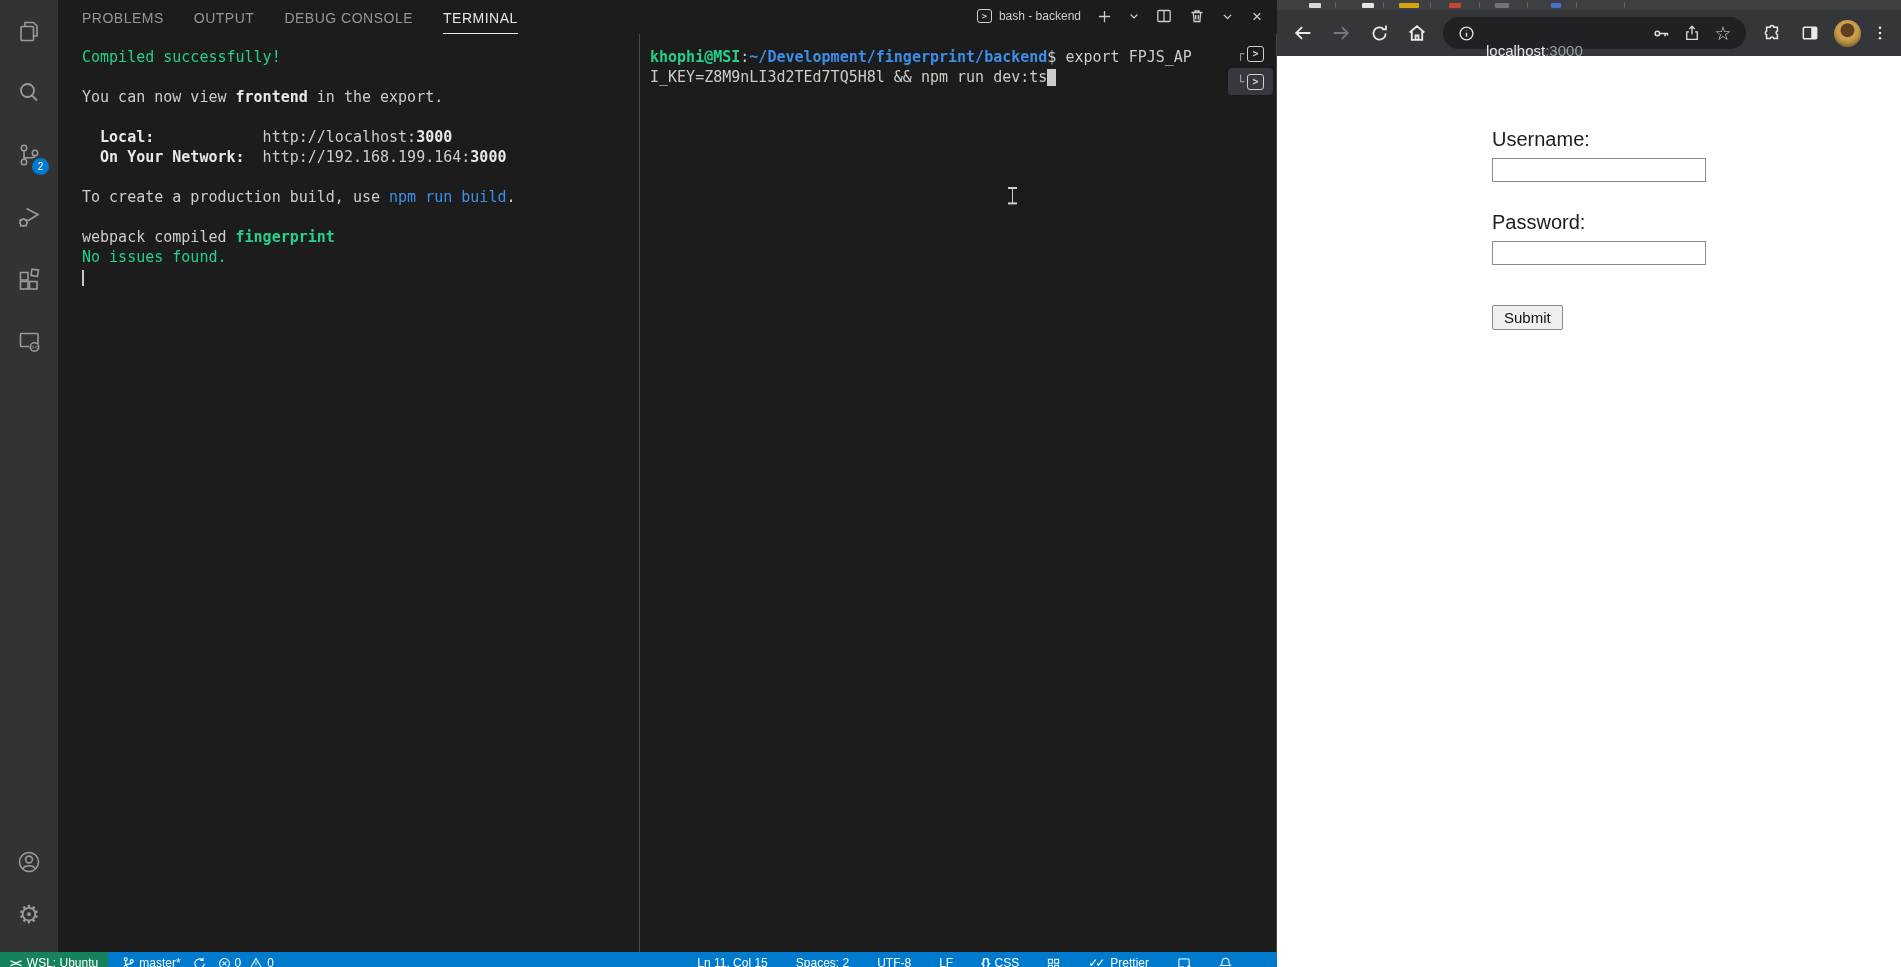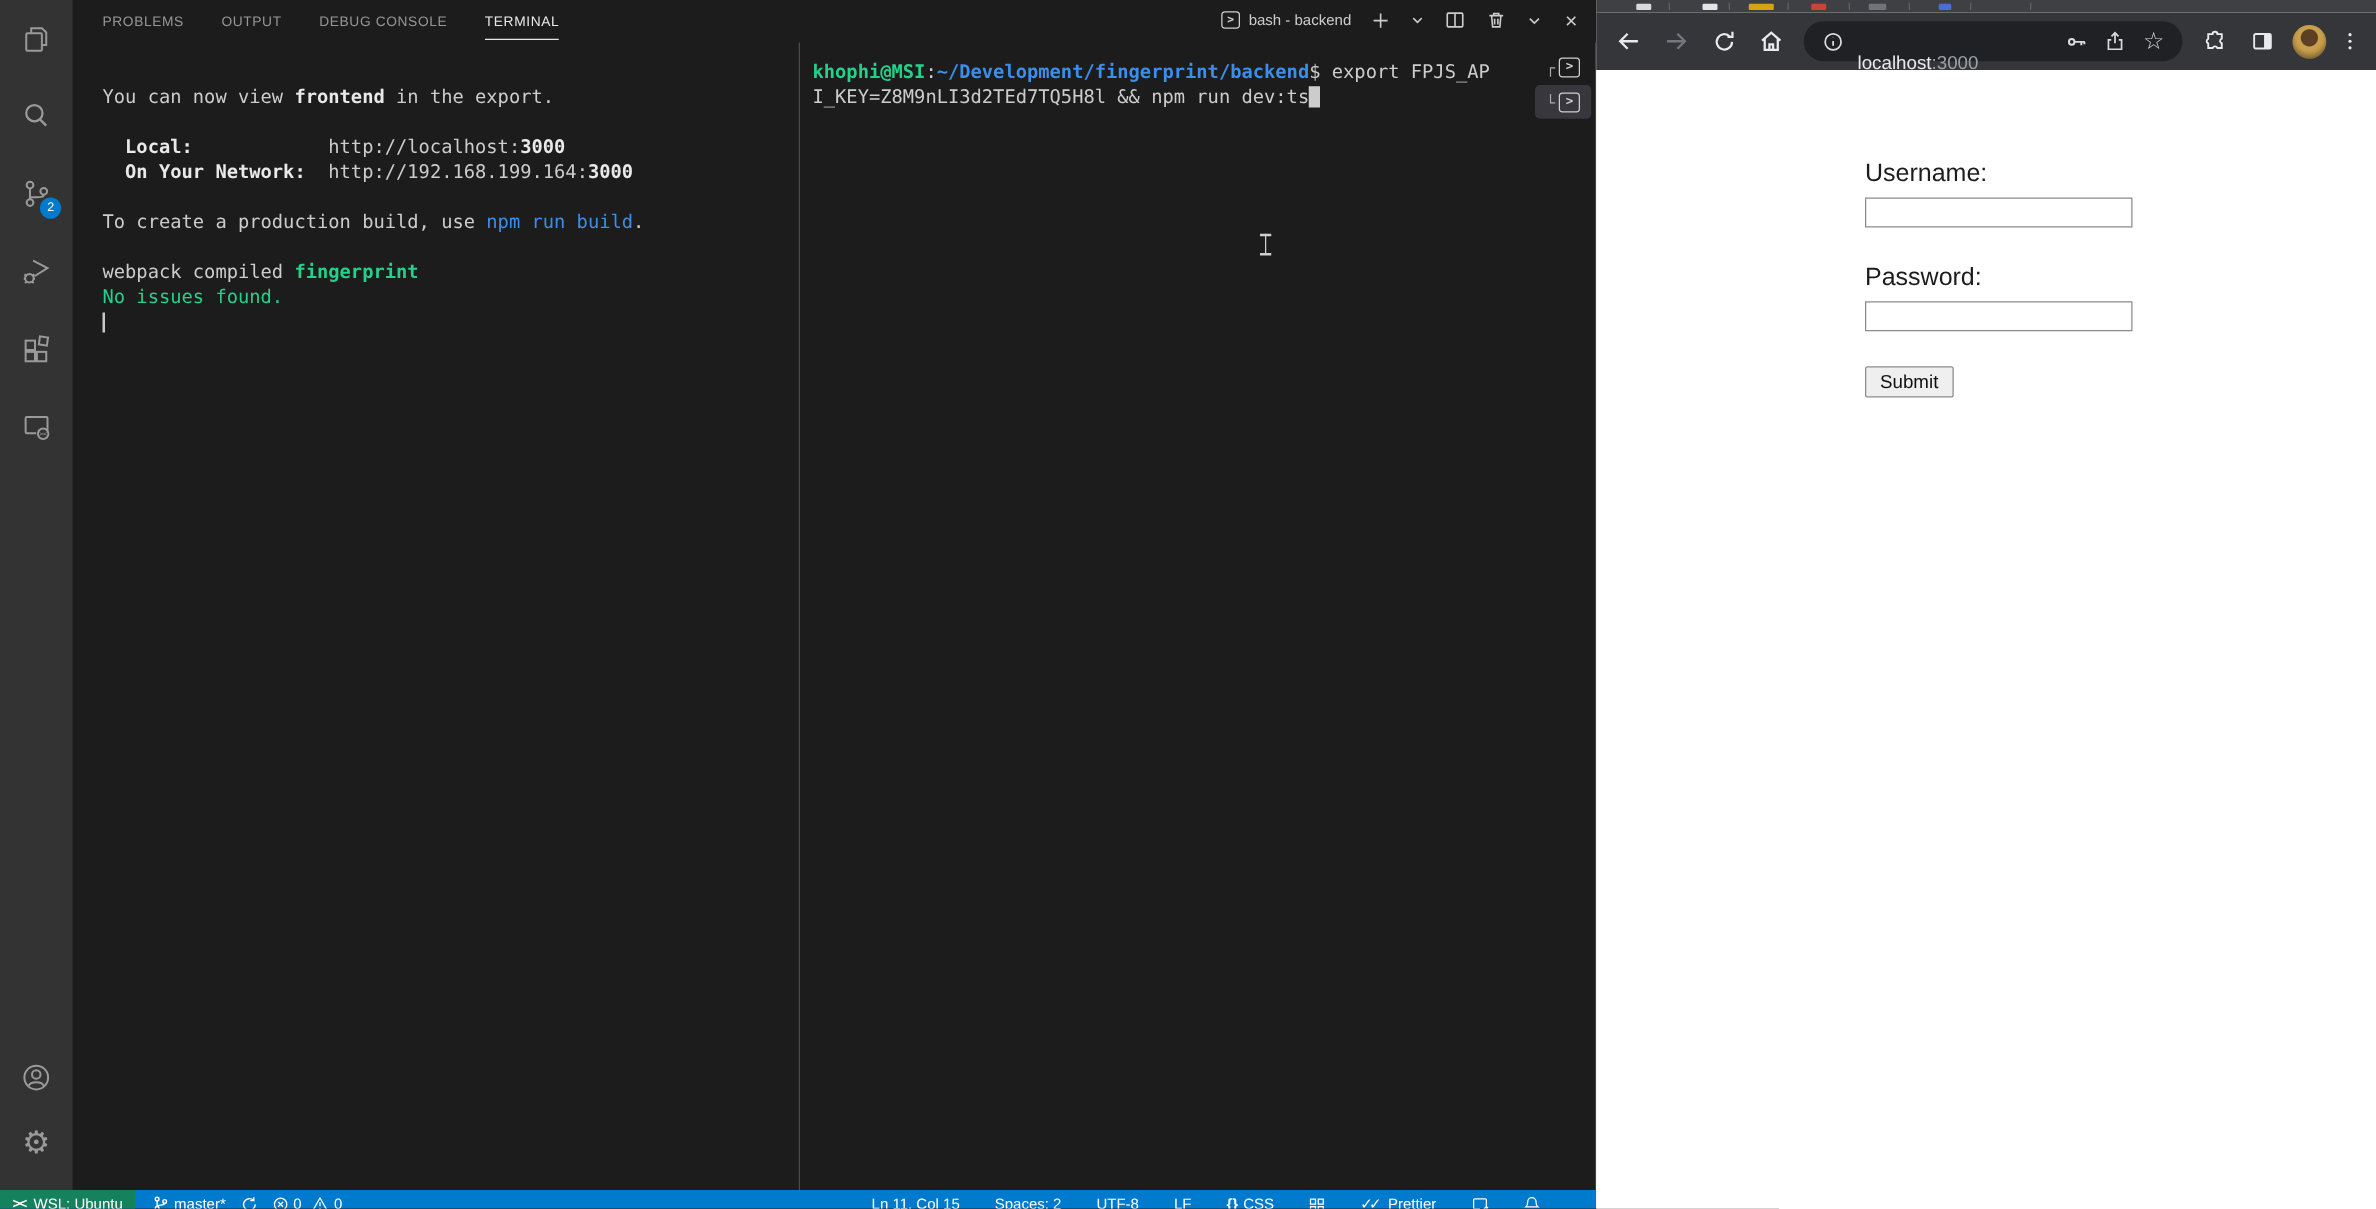--- a/index.html
+++ b/index.html
@@ -15,21 +15,21 @@
   .ab-item { width:58px; height:62px; display:flex; align-items:center; justify-content:center; color:#9a9a9a; position:relative; cursor:pointer; }
   .ab-bottom { position:absolute; bottom:12px; left:0; width:58px; }
   .ab-badge { position:absolute; right:9px; bottom:11px; min-width:17px; height:17px; border-radius:9px;
               background:#007acc; color:#fff; font-size:10px; display:flex; align-items:center; justify-content:center; }
   .gear-glyph { font-size:25px; line-height:1; }
 
   
   .panel { position:absolute; left:58px; top:0; width:1219px; height:952px; background:#1c1c1c; }
   .panel-header { position:absolute; left:0; top:0; right:0; height:34px; }
   .panel-tabs { display:flex; gap:30px; margin-left:24px; height:34px; align-items:center; }
-  .ptab { font-size:11px; letter-spacing:.5px; color:#969696; padding:9px 0 7px 0; cursor:pointer; border-bottom:1px solid transparent; }
+  .ptab { font-size:14px; letter-spacing:.5px; color:#969696; padding:9px 0 7px 0; cursor:pointer; border-bottom:1px solid transparent; }
   .ptab.active { color:#e7e7e7; border-bottom:1px solid #e7e7e7; }
   .panel-actions { position:absolute; right:10px; top:0; height:32px; display:flex; align-items:center; gap:13px; color:#cccccc; }
   .term-selector { display:flex; align-items:center; gap:7px; font-size:12px; color:#cccccc; cursor:pointer; }
   .prompt-box { width:15px; height:14px; border:1px solid #cfcfcf; border-radius:3px;
                 font:bold 9px "DejaVu Sans Mono", monospace; color:#cfcfcf;
                 display:flex; align-items:center; justify-content:center; }
   .icon-btn { width:20px; height:20px; display:flex; align-items:center; justify-content:center; cursor:pointer; color:#cccccc; }
   .close-x { font-size:17px; line-height:1; }
 
   
@@ -89,21 +89,21 @@
   .star-glyph { font-size:19px; line-height:1; }
   .avatar { width:27px; height:27px; border-radius:50%; flex:none; cursor:pointer; margin:0 4px;
             background:radial-gradient(circle at 50% 38%, #5d4024 0 30%, #c9a04d 34% 72%, #9a7a2e 100%);
             box-shadow:inset 0 -3px 4px rgba(0,0,0,.35); }
 
   .b-page { position:relative; height:911px; background:#ffffff; }
   .login-form { position:absolute; left:215px; top:72px; width:214px; }
   .form-label { font-size:20px; color:#1c1c1c; display:block; margin-bottom:7px; }
   .form-input { width:214px; height:24px; border:1px solid #8b8b8b; background:#ffffff; font-size:14px; padding:0 4px; display:block; }
   .group-gap { margin-bottom:29px; }
-  .submit-btn { margin-top:28px; font-size:15px; color:#111; background:#efefef; border:1px solid #8b8b8b;
+  .submit-btn { margin-top:40px; font-size:15px; color:#111; background:#efefef; border:1px solid #8b8b8b;
                 border-radius:2px; padding:3px 11px; cursor:pointer; font-family:"Liberation Sans", sans-serif; }
 
   svg { display:block; }
 </style>
 </head>
 <body>
 
 <div class="vscode">
 
   <div class="activity-bar">
@@ -202,20 +202,21 @@
           <svg width="13" height="13" viewBox="0 0 16 16" stroke="currentColor" fill="none" stroke-width="1.6">
               <path d="M3.5 6 8 10.5 12.5 6"></path>
             </svg>
         </div>
         <div class="icon-btn close-x">×</div>
       </div>
     </div>
 
     <div class="terminal-body">
       <div class="term-pane left" id="term-left">
+          <div class="term-line"><span class="c-green">Compiled successfully!</span></div>
           <div class="term-line"></div>
           <div class="term-line"><span class="c-default">You can now view </span><span class="c-bold">frontend</span><span class="c-default"> in the export.</span></div>
           <div class="term-line"></div>
           <div class="term-line"><span class="c-default">  </span><span class="c-bold">Local:</span><span class="c-default">            http://localhost:</span><span class="c-bold">3000</span></div>
           <div class="term-line"><span class="c-default">  </span><span class="c-bold">On Your Network:</span><span class="c-default">  http://192.168.199.164:</span><span class="c-bold">3000</span></div>
           <div class="term-line"></div>
           <div class="term-line"><span class="c-default">To create a production build, use </span><span class="c-blue">npm run build</span><span class="c-default">.</span></div>
           <div class="term-line"></div>
           <div class="term-line"><span class="c-default">webpack compiled </span><span class="c-greenBold">fingerprint</span></div>
           <div class="term-line"><span class="c-green">No issues found.</span></div>

